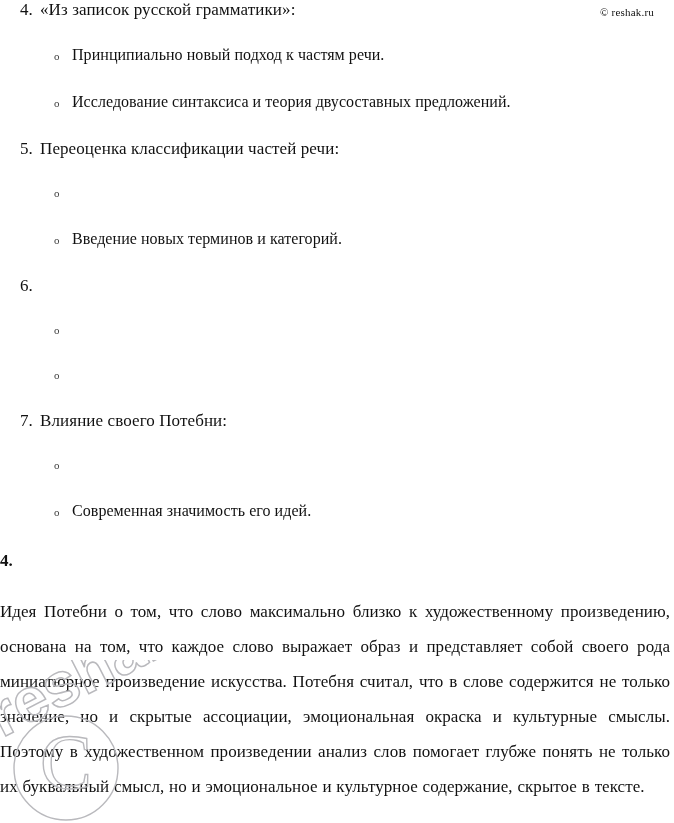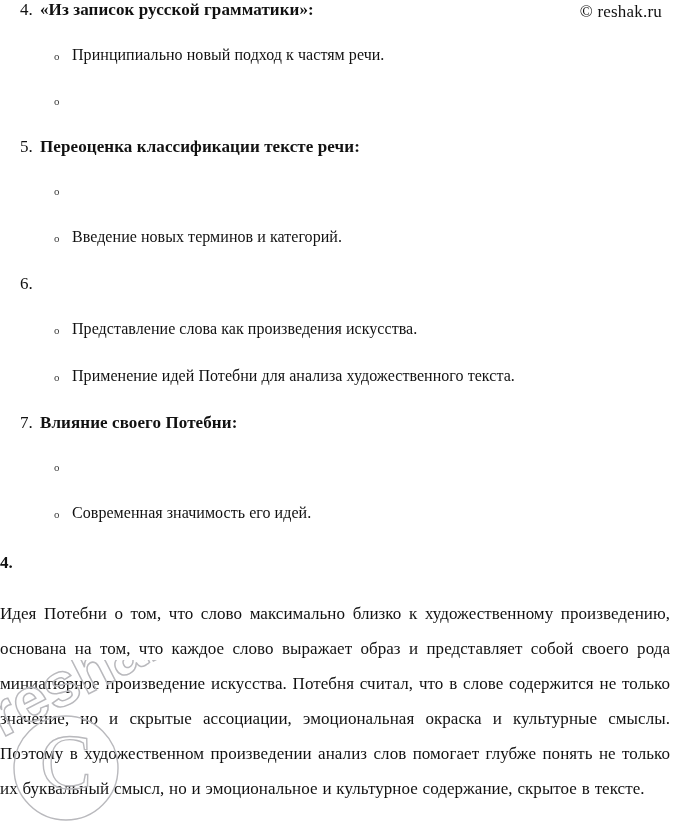--- a/index.html
+++ b/index.html
@@ -21,22 +21,22 @@
     position: relative;
     width: 674px;
     height: 823px;
     overflow: hidden;
   }
 
   
   .header-credit {
     position: absolute;
     top: 2px;
-    right: 12px;
-    font-size: 17px;
+    right: 20px;
+    font-size: 11px;
     line-height: 20px;
     letter-spacing: 0.2px;
     white-space: nowrap;
   }
 
   
   .watermark {
     position: absolute;
     left: -6px;
     top: 660px;
@@ -67,21 +67,21 @@
     width: 40px;
     min-width: 40px;
     padding-left: 20px;
     box-sizing: border-box;
     font-size: 17px;
     font-weight: normal;
     line-height: 19px;
   }
   .num-item .num-text {
     font-size: 17px;
-    font-weight: bold;
+    font-weight: normal;
     line-height: 19px;
     letter-spacing: 0.1px;
   }
 
   
   .sub-item {
     display: flex;
     align-items: baseline;
     margin: 0;
     padding: 0;
@@ -142,50 +142,49 @@
       <span class="num-text">«Из записок русской грамматики»:</span>
     </div>
     <div class="sp-head"></div>
     <div class="sub-item">
       <span class="obullet">o</span>
       <span class="sub-text">Принципиально новый подход к частям речи.</span>
     </div>
     <div class="sp-bul"></div>
     <div class="sub-item">
       <span class="obullet">o</span>
+      <span class="sub-text">Исследование синтаксиса и теория двусоставных предложений.</span>
     </div>
     <div class="sp-sec"></div>
 
     <div class="num-item">
       <span class="num">5.</span>
-      <span class="num-text">Переоценка классификации тексте речи:</span>
+      <span class="num-text">Переоценка классификации частей речи:</span>
     </div>
     <div class="sp-head"></div>
     <div class="sub-item">
       <span class="obullet">o</span>
     </div>
     <div class="sp-bul"></div>
     <div class="sub-item">
       <span class="obullet">o</span>
       <span class="sub-text">Введение новых терминов и категорий.</span>
     </div>
     <div class="sp-sec"></div>
 
     <div class="num-item">
       <span class="num">6.</span>
     </div>
     <div class="sp-head"></div>
     <div class="sub-item">
       <span class="obullet">o</span>
-      <span class="sub-text">Представление слова как произведения искусства.</span>
-    </div>
-    <div class="sp-bul"></div>
-    <div class="sub-item">
-      <span class="obullet">o</span>
-      <span class="sub-text">Применение идей Потебни для анализа художественного текста.</span>
+    </div>
+    <div class="sp-bul"></div>
+    <div class="sub-item">
+      <span class="obullet">o</span>
     </div>
     <div class="sp-sec"></div>
 
     <div class="num-item">
       <span class="num">7.</span>
       <span class="num-text">Влияние своего Потебни:</span>
     </div>
     <div class="sp-head"></div>
     <div class="sub-item">
       <span class="obullet">o</span>

